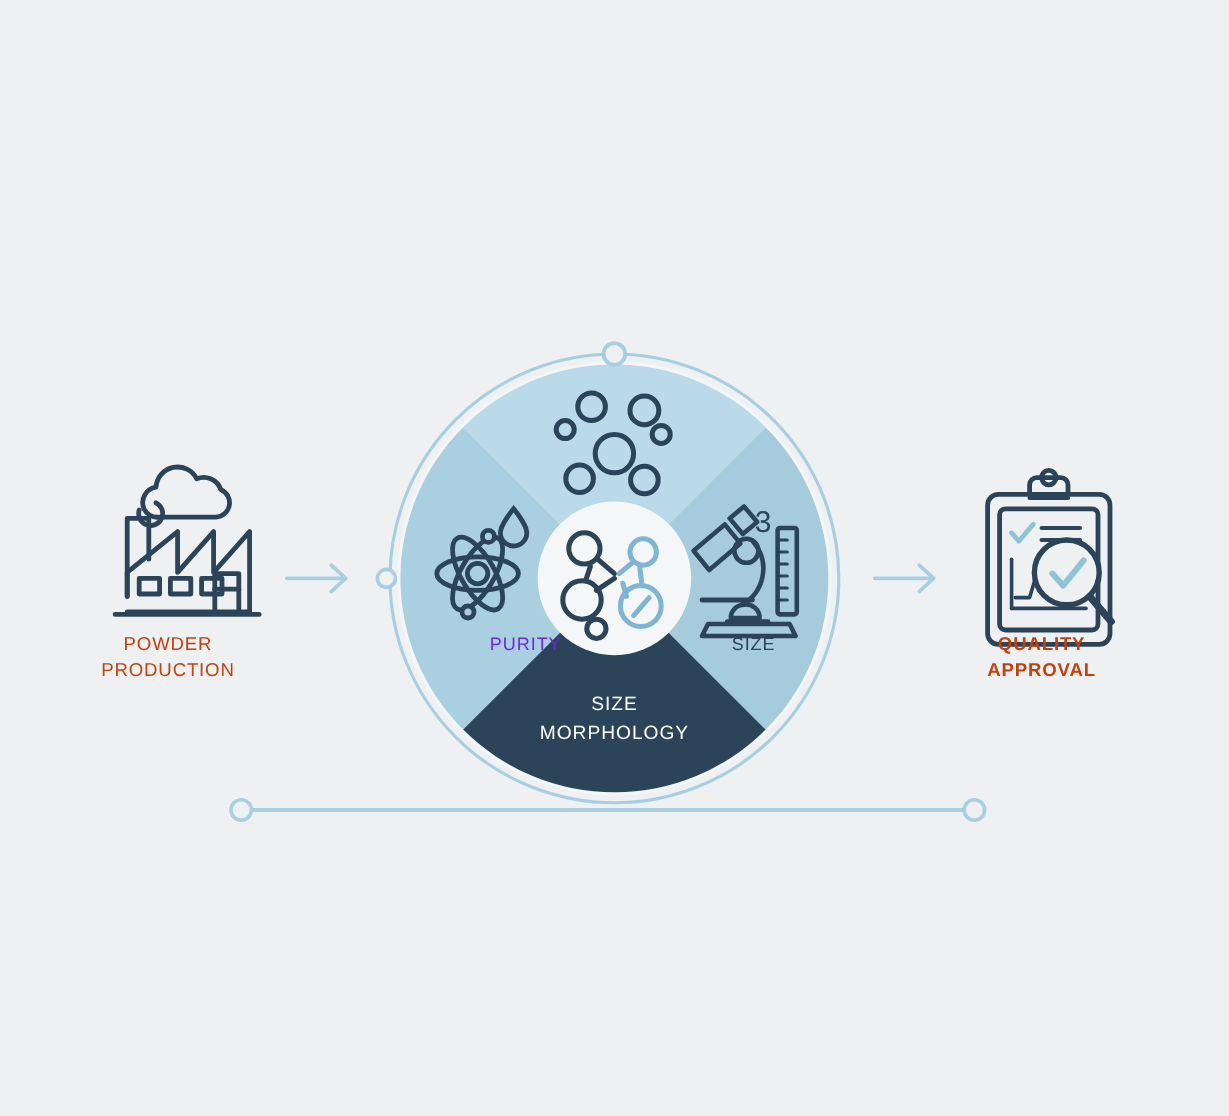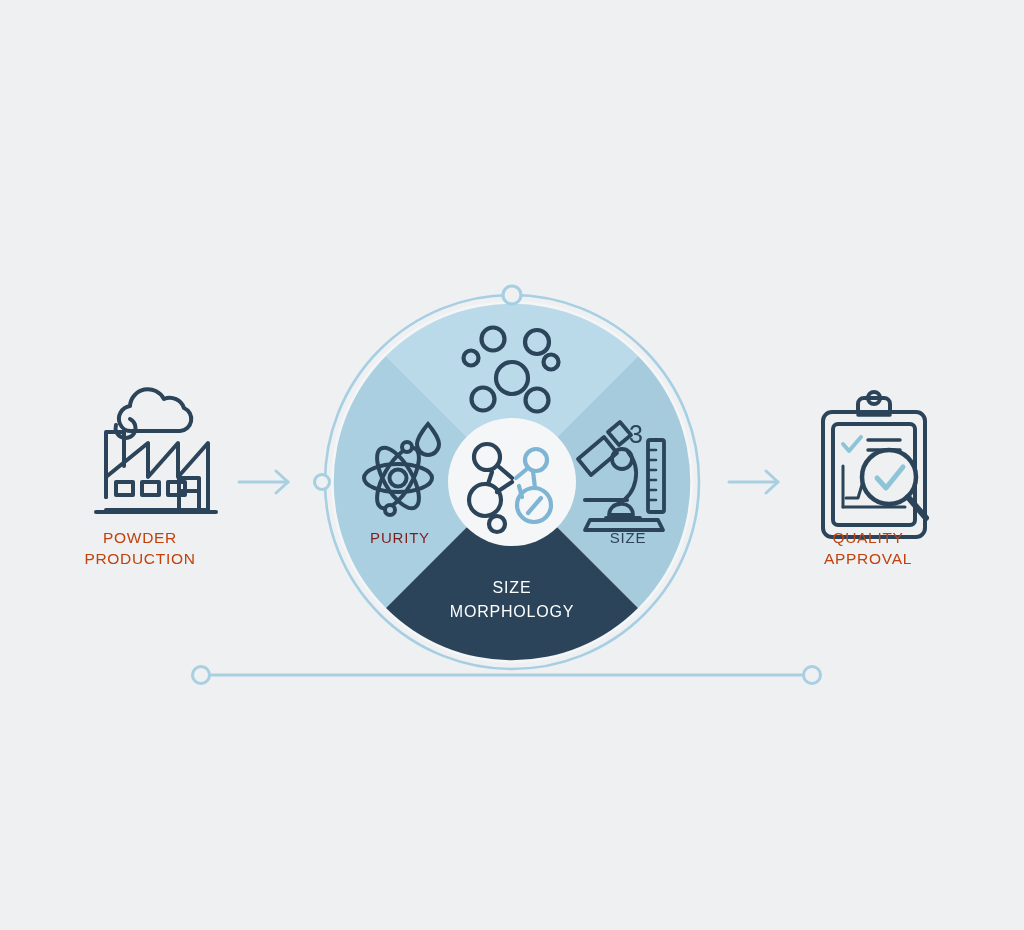--- a/index.html
+++ b/index.html
@@ -17,30 +17,30 @@
     position:absolute;
     text-align:center;
     color:#c2410c;
     font-size:15.5px;
     letter-spacing:0.7px;
     line-height:21px;
     font-family:"Liberation Sans", sans-serif;
     white-space:pre-line;
   }
   #label-powder{left:40px;top:527px;width:200px;}
-  #label-quality{left:768px;top:527px;width:200px;}
+  #label-quality{left:768px;top:527px;width:200px;font-weight:bold;}
 
   .seg-label{
     position:absolute;
     text-align:center;
     font-size:15px;
     letter-spacing:0.8px;
     font-family:"Liberation Sans", sans-serif;
   }
-  #label-purity{left:332px;top:529px;width:136px;color:#7f1d1d;}
+  #label-purity{left:332px;top:529px;width:136px;color:#6d28d9;text-align:right;}
   #label-size{left:560px;top:529px;width:136px;color:#2e4356;}
   #label-morph{
     left:412px;top:576px;width:200px;color:#ffffff;
     line-height:24px;white-space:pre-line;font-size:16px;
   }
 </style>
 </head>
 <body>
 
 <div id="stage">

